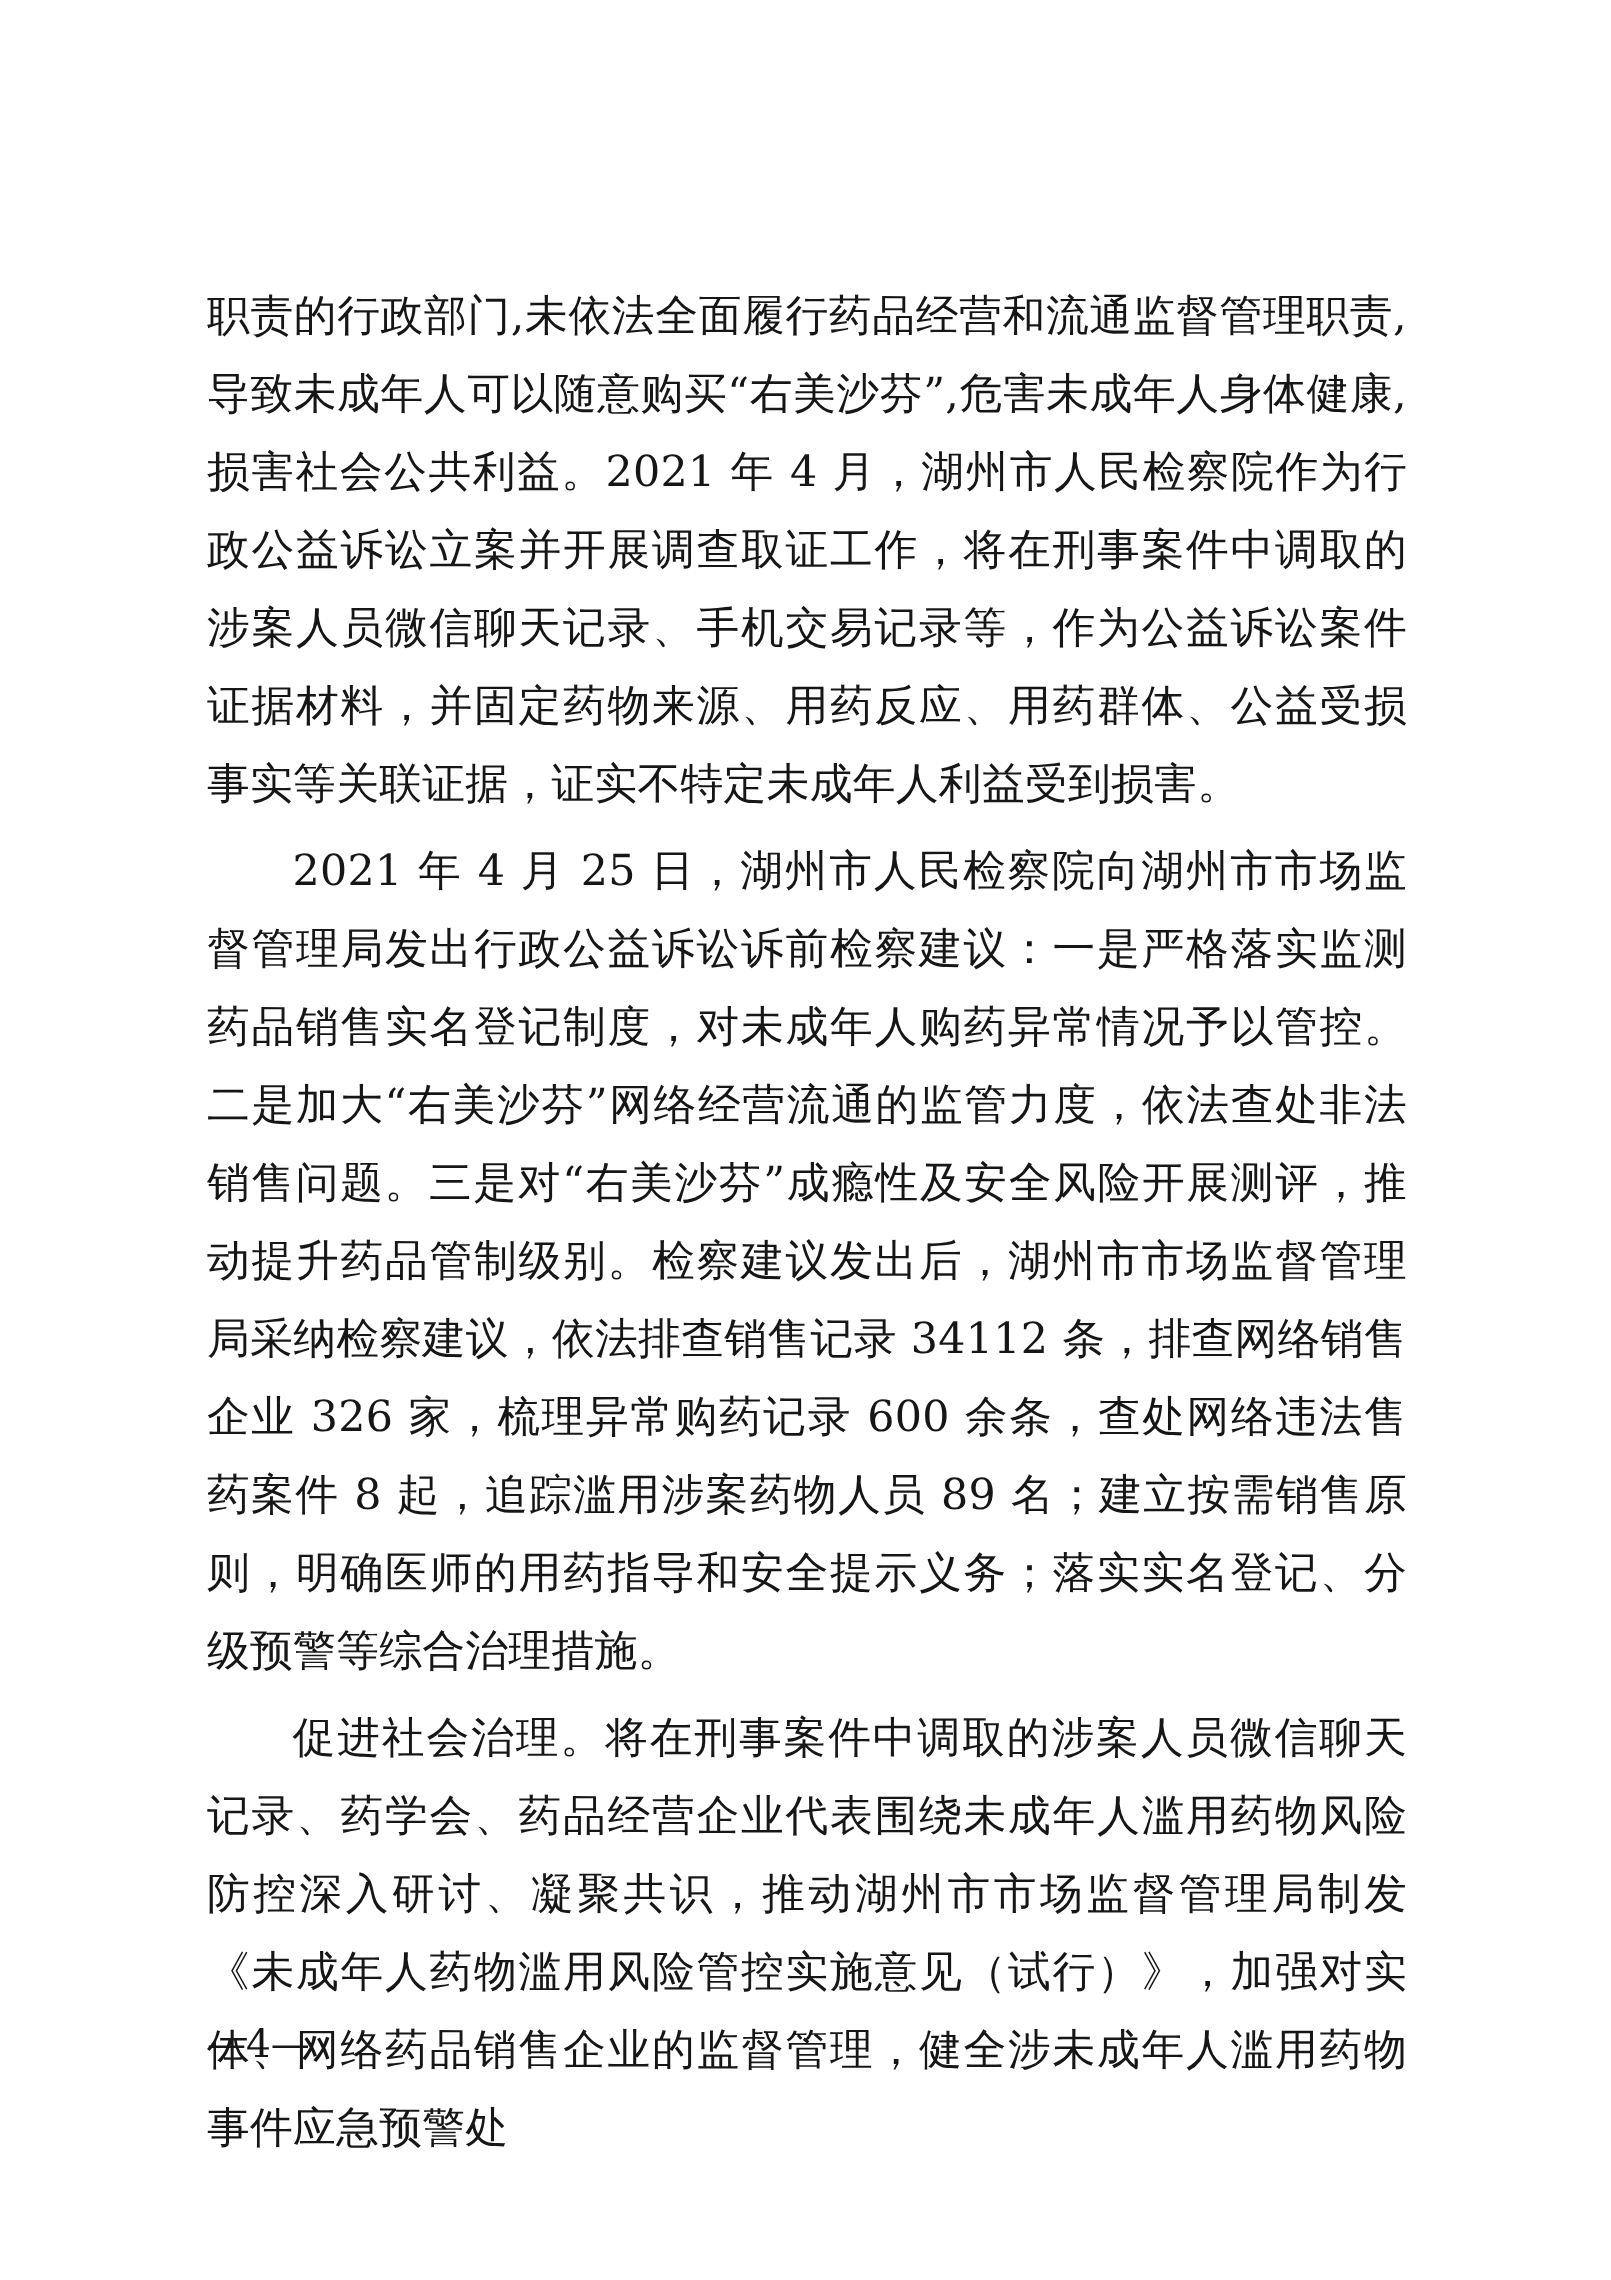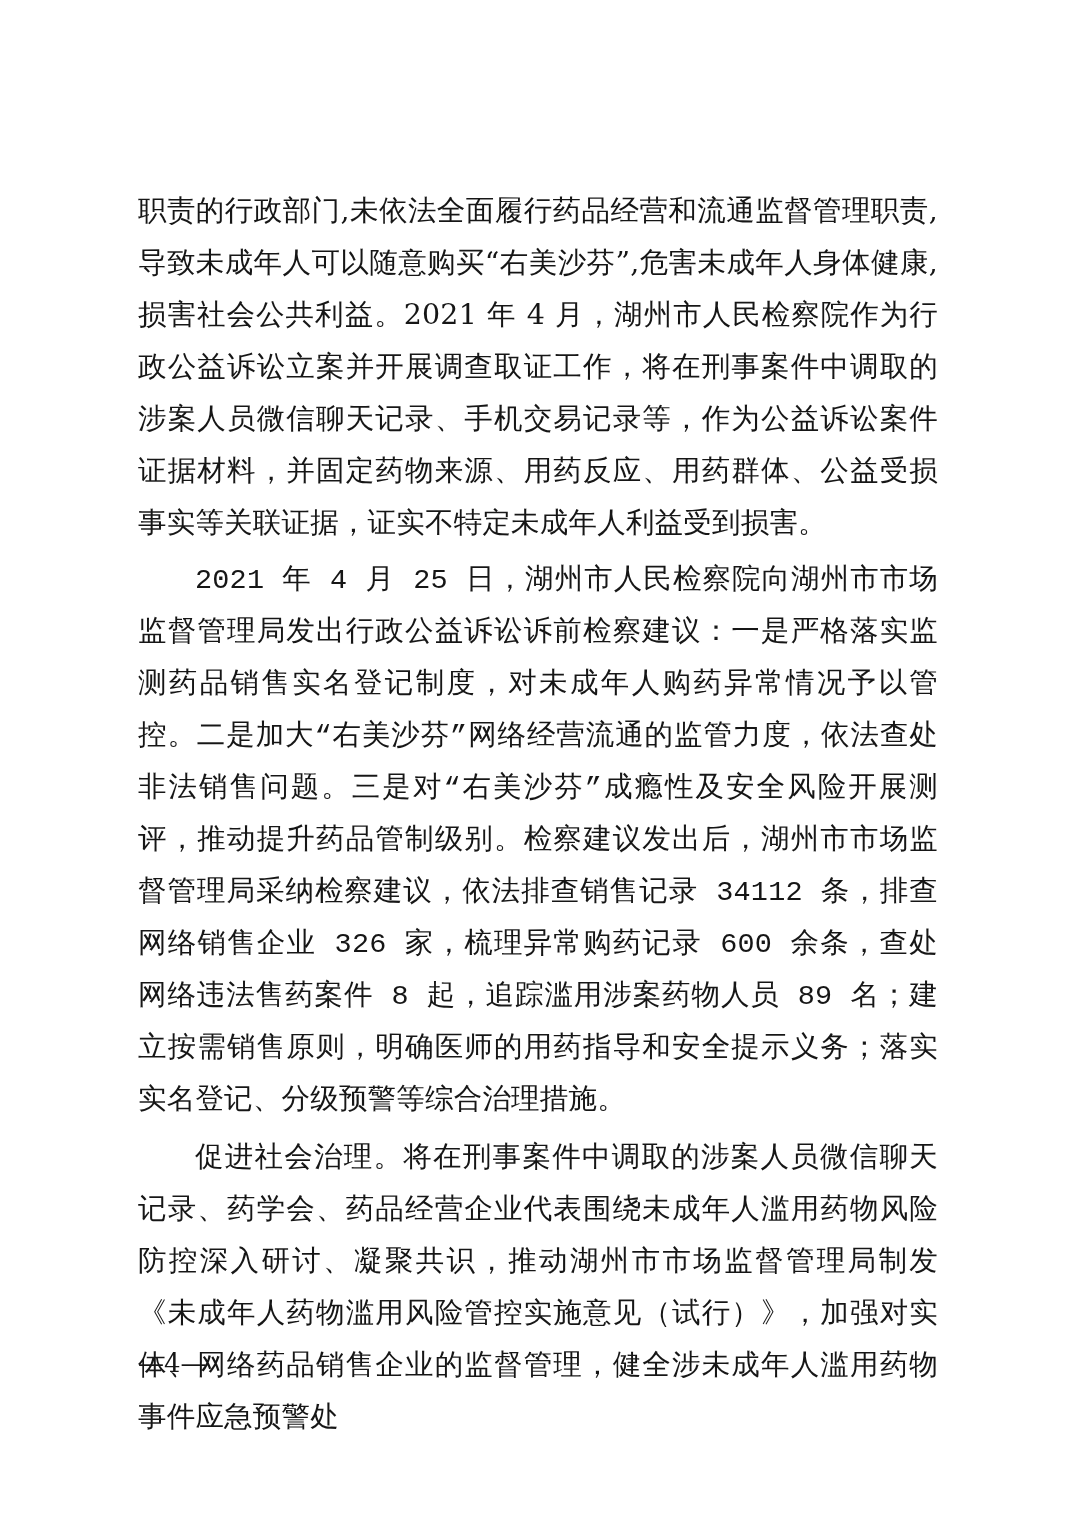--- a/index.html
+++ b/index.html
@@ -26,21 +26,20 @@
     margin: 0 0 6px 0;
     font-size: 28.5px;
     line-height: 52px;
     color: #161616;
     text-align: justify;
     text-justify: inter-ideograph;
     letter-spacing: 0.2px;
   }
   .para.indent {
     text-indent: 57px;
-    font-family: Liberation Mono, monospace;
   }
   .footer {
     position: absolute;
     left: 138px;
     top: 1348px;
     width: 800px;
     text-align: left;
     font-size: 26px;
     color: #161616;
     font-family: "DejaVu Serif", serif;

